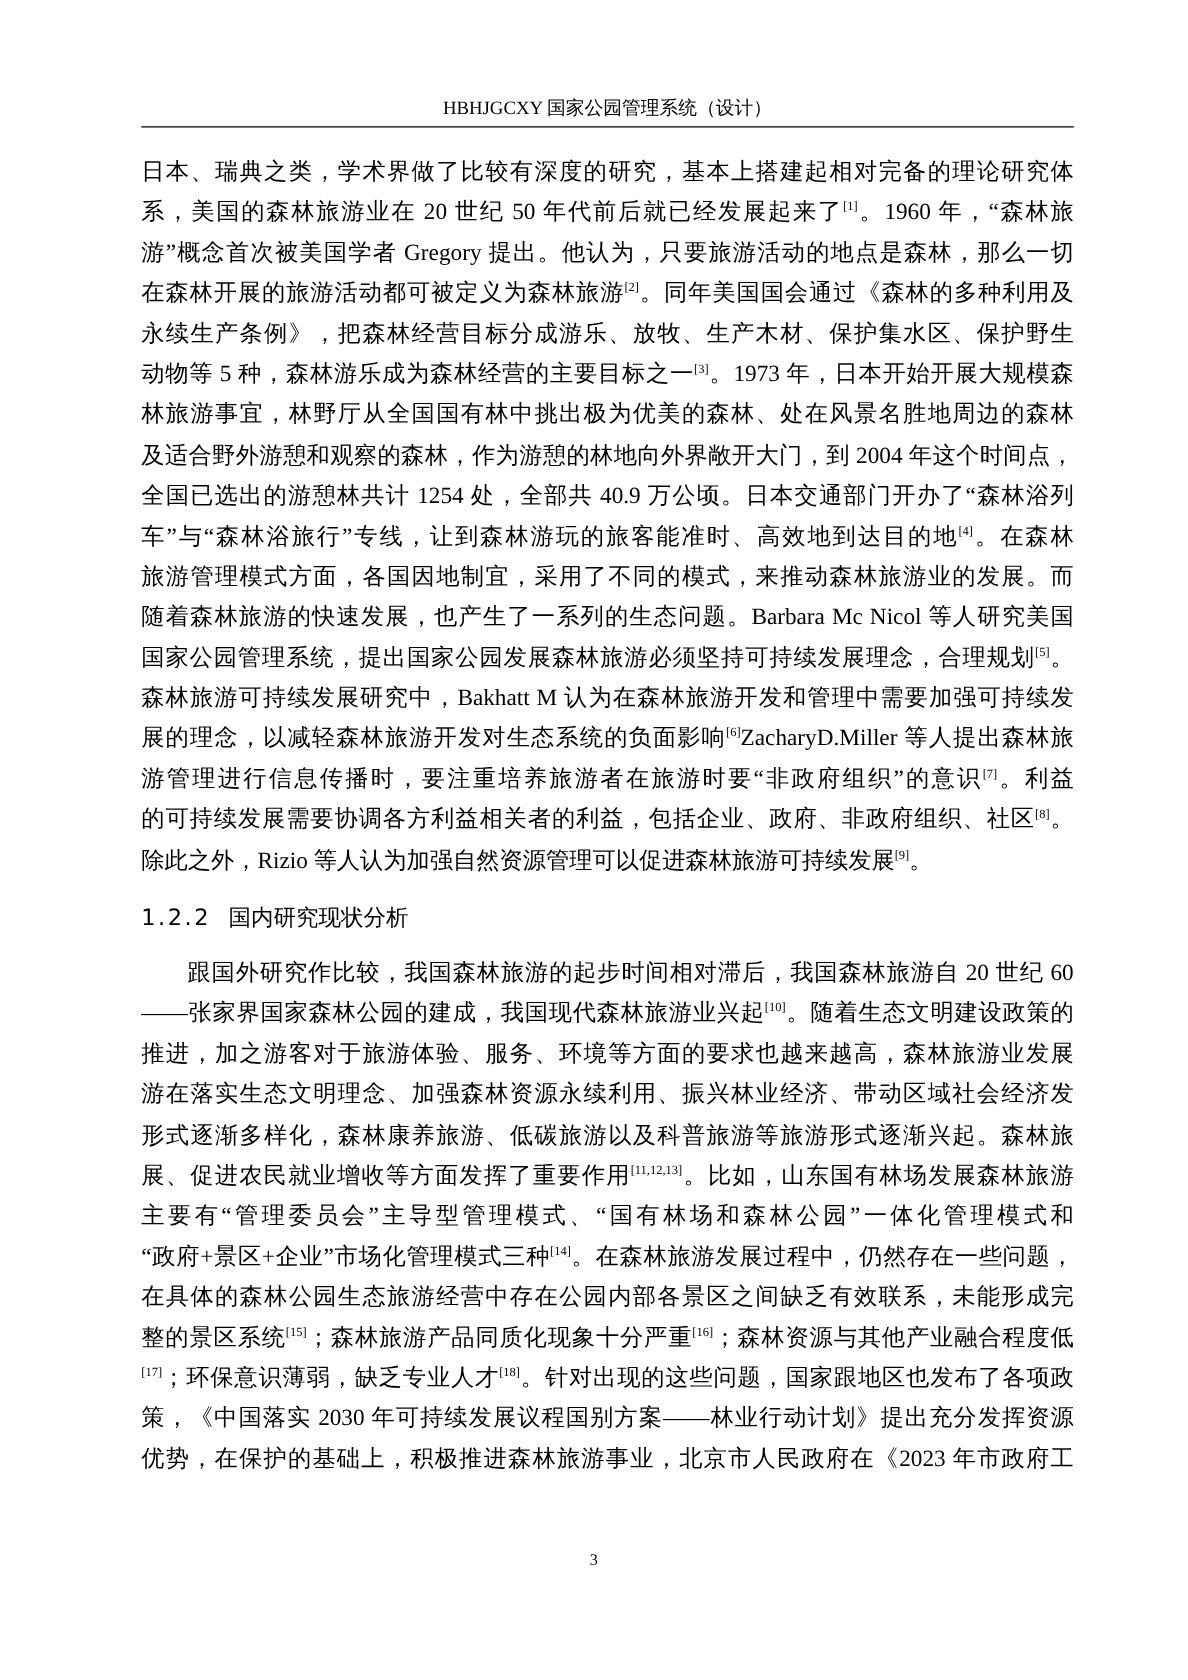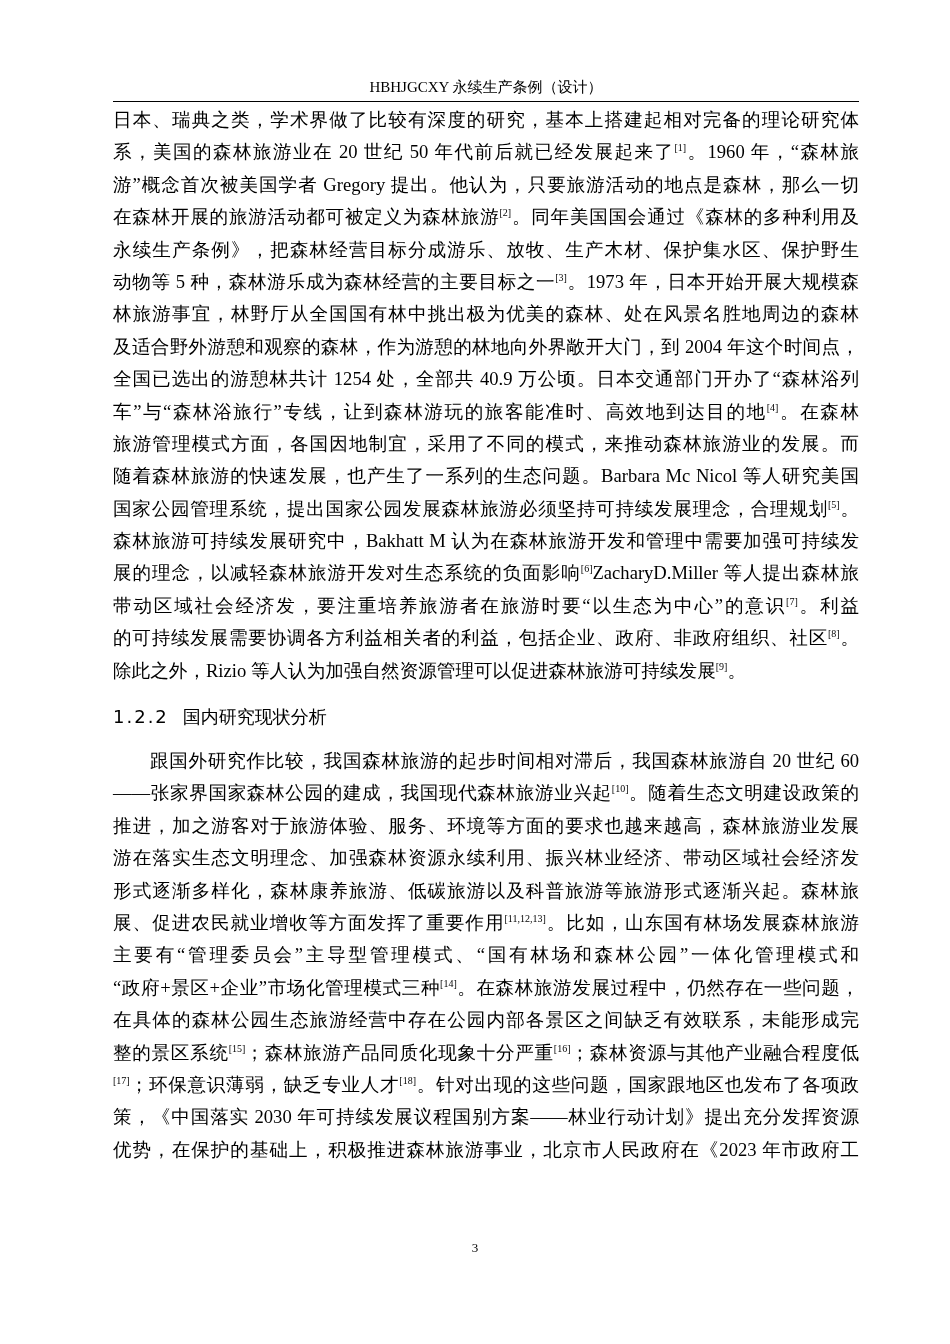--- a/index.html
+++ b/index.html
@@ -2,37 +2,37 @@
 <html><head>
 <meta charset="utf-8">
 <style>
   html, body { margin: 0; padding: 0; background: #ffffff; }
   body { width: 950px; height: 1344px; position: relative; overflow: hidden;
          font-family: "Liberation Serif", "DejaVu Serif", serif; color: #000; }
   .header { position: absolute; left: 113px; width: 746px; top: 76px; height: 26px;
             text-align: center; font-size: 15px; line-height: 22px; }
   .header-rule { position: absolute; left: 113px; width: 746px; top: 101px; height: 0;
                  border-top: 1.6px solid #000; }
-  .body { position: absolute; left: 113px; width: 746px; top: 104px; }
+  .body { position: absolute; left: 113px; width: 746px; top: 122px; }
   .line { height: 32.4px; line-height: 32.4px; font-size: 18.6px; white-space: nowrap;
           text-align: justify; text-align-last: justify; overflow: visible; }
   .line.last { text-align-last: left; }
   .line.indent { padding-left: 37px; }
   sup { font-size: 10px; vertical-align: 7px; line-height: 0; }
   .heading { height: 52px; line-height: 52px; font-family: "DejaVu Sans", sans-serif;
              font-size: 18px; margin-top: 4px; margin-bottom: 2px; }
   .heading .num { letter-spacing: 2px; margin-right: 14px; }
   .page-num { position: absolute; left: 0; width: 950px; top: 1240px; text-align: center;
               font-size: 13px; }
 </style>
 </head>
 <body>
 
 <div class="header">
-  <span>HBHJGCXY 永续生产条例（设计）</span>
+  <span>HBHJGCXY 国家公园管理系统（设计）</span>
 </div>
 <div class="header-rule"></div>
 
 <div class="body">
 
   <div>
     <div class="line"><span>日本、瑞典之类，学术界做了比较有深度的研究，基本上搭建起相对完备的理论研究体</span></div>
     <div class="line"><span>系，美国的森林旅游业在 20 世纪 50 年代前后就已经发展起来了</span><sup>[1]</sup><span>。1960  年，“森林旅</span></div>
     <div class="line"><span>游”概念首次被美国学者 Gregory 提出。他认为，只要旅游活动的地点是森林，那么一切</span></div>
     <div class="line"><span>在森林开展的旅游活动都可被定义为森林旅游</span><sup>[2]</sup><span>。同年美国国会通过《森林的多种利用及</span></div>
@@ -40,21 +40,21 @@
     <div class="line"><span>动物等 5 种，森林游乐成为森林经营的主要目标之一</span><sup>[3]</sup><span>。1973 年，日本开始开展大规模森</span></div>
     <div class="line"><span>林旅游事宜，林野厅从全国国有林中挑出极为优美的森林、处在风景名胜地周边的森林</span></div>
     <div class="line"><span>及适合野外游憩和观察的森林，作为游憩的林地向外界敞开大门，到 2004 年这个时间点，</span></div>
     <div class="line"><span>全国已选出的游憩林共计 1254 处，全部共 40.9 万公顷。日本交通部门开办了“森林浴列</span></div>
     <div class="line"><span>车”与“森林浴旅行”专线，让到森林游玩的旅客能准时、高效地到达目的地</span><sup>[4]</sup><span>。在森林</span></div>
     <div class="line"><span>旅游管理模式方面，各国因地制宜，采用了不同的模式，来推动森林旅游业的发展。而</span></div>
     <div class="line"><span>随着森林旅游的快速发展，也产生了一系列的生态问题。Barbara Mc Nicol 等人研究美国</span></div>
     <div class="line"><span>国家公园管理系统，提出国家公园发展森林旅游必须坚持可持续发展理念，合理规划</span><sup>[5]</sup><span>。</span></div>
     <div class="line"><span>森林旅游可持续发展研究中，Bakhatt M 认为在森林旅游开发和管理中需要加强可持续发</span></div>
     <div class="line"><span>展的理念，以减轻森林旅游开发对生态系统的负面影响</span><sup>[6]</sup><span>ZacharyD.Miller 等人提出森林旅</span></div>
-    <div class="line"><span>带动区域社会经济发，要注重培养旅游者在旅游时要“以生态为中心”的意识</span><sup>[7]</sup><span>。利益</span></div>
+    <div class="line"><span>游管理进行信息传播时，要注重培养旅游者在旅游时要“非政府组织”的意识</span><sup>[7]</sup><span>。利益</span></div>
     <div class="line"><span>的可持续发展需要协调各方利益相关者的利益，包括企业、政府、非政府组织、社区</span><sup>[8]</sup><span>。</span></div>
     <div class="line last"><span>除此之外，Rizio 等人认为加强自然资源管理可以促进森林旅游可持续发展</span><sup>[9]</sup><span>。</span></div>
   </div>
 
   <div class="heading">
     <span class="num">1.2.2</span><span>国内研究现状分析</span>
   </div>
 
   <div>
     <div class="line indent"><span>跟国外研究作比较，我国森林旅游的起步时间相对滞后，我国森林旅游自 20 世纪 60</span></div>

